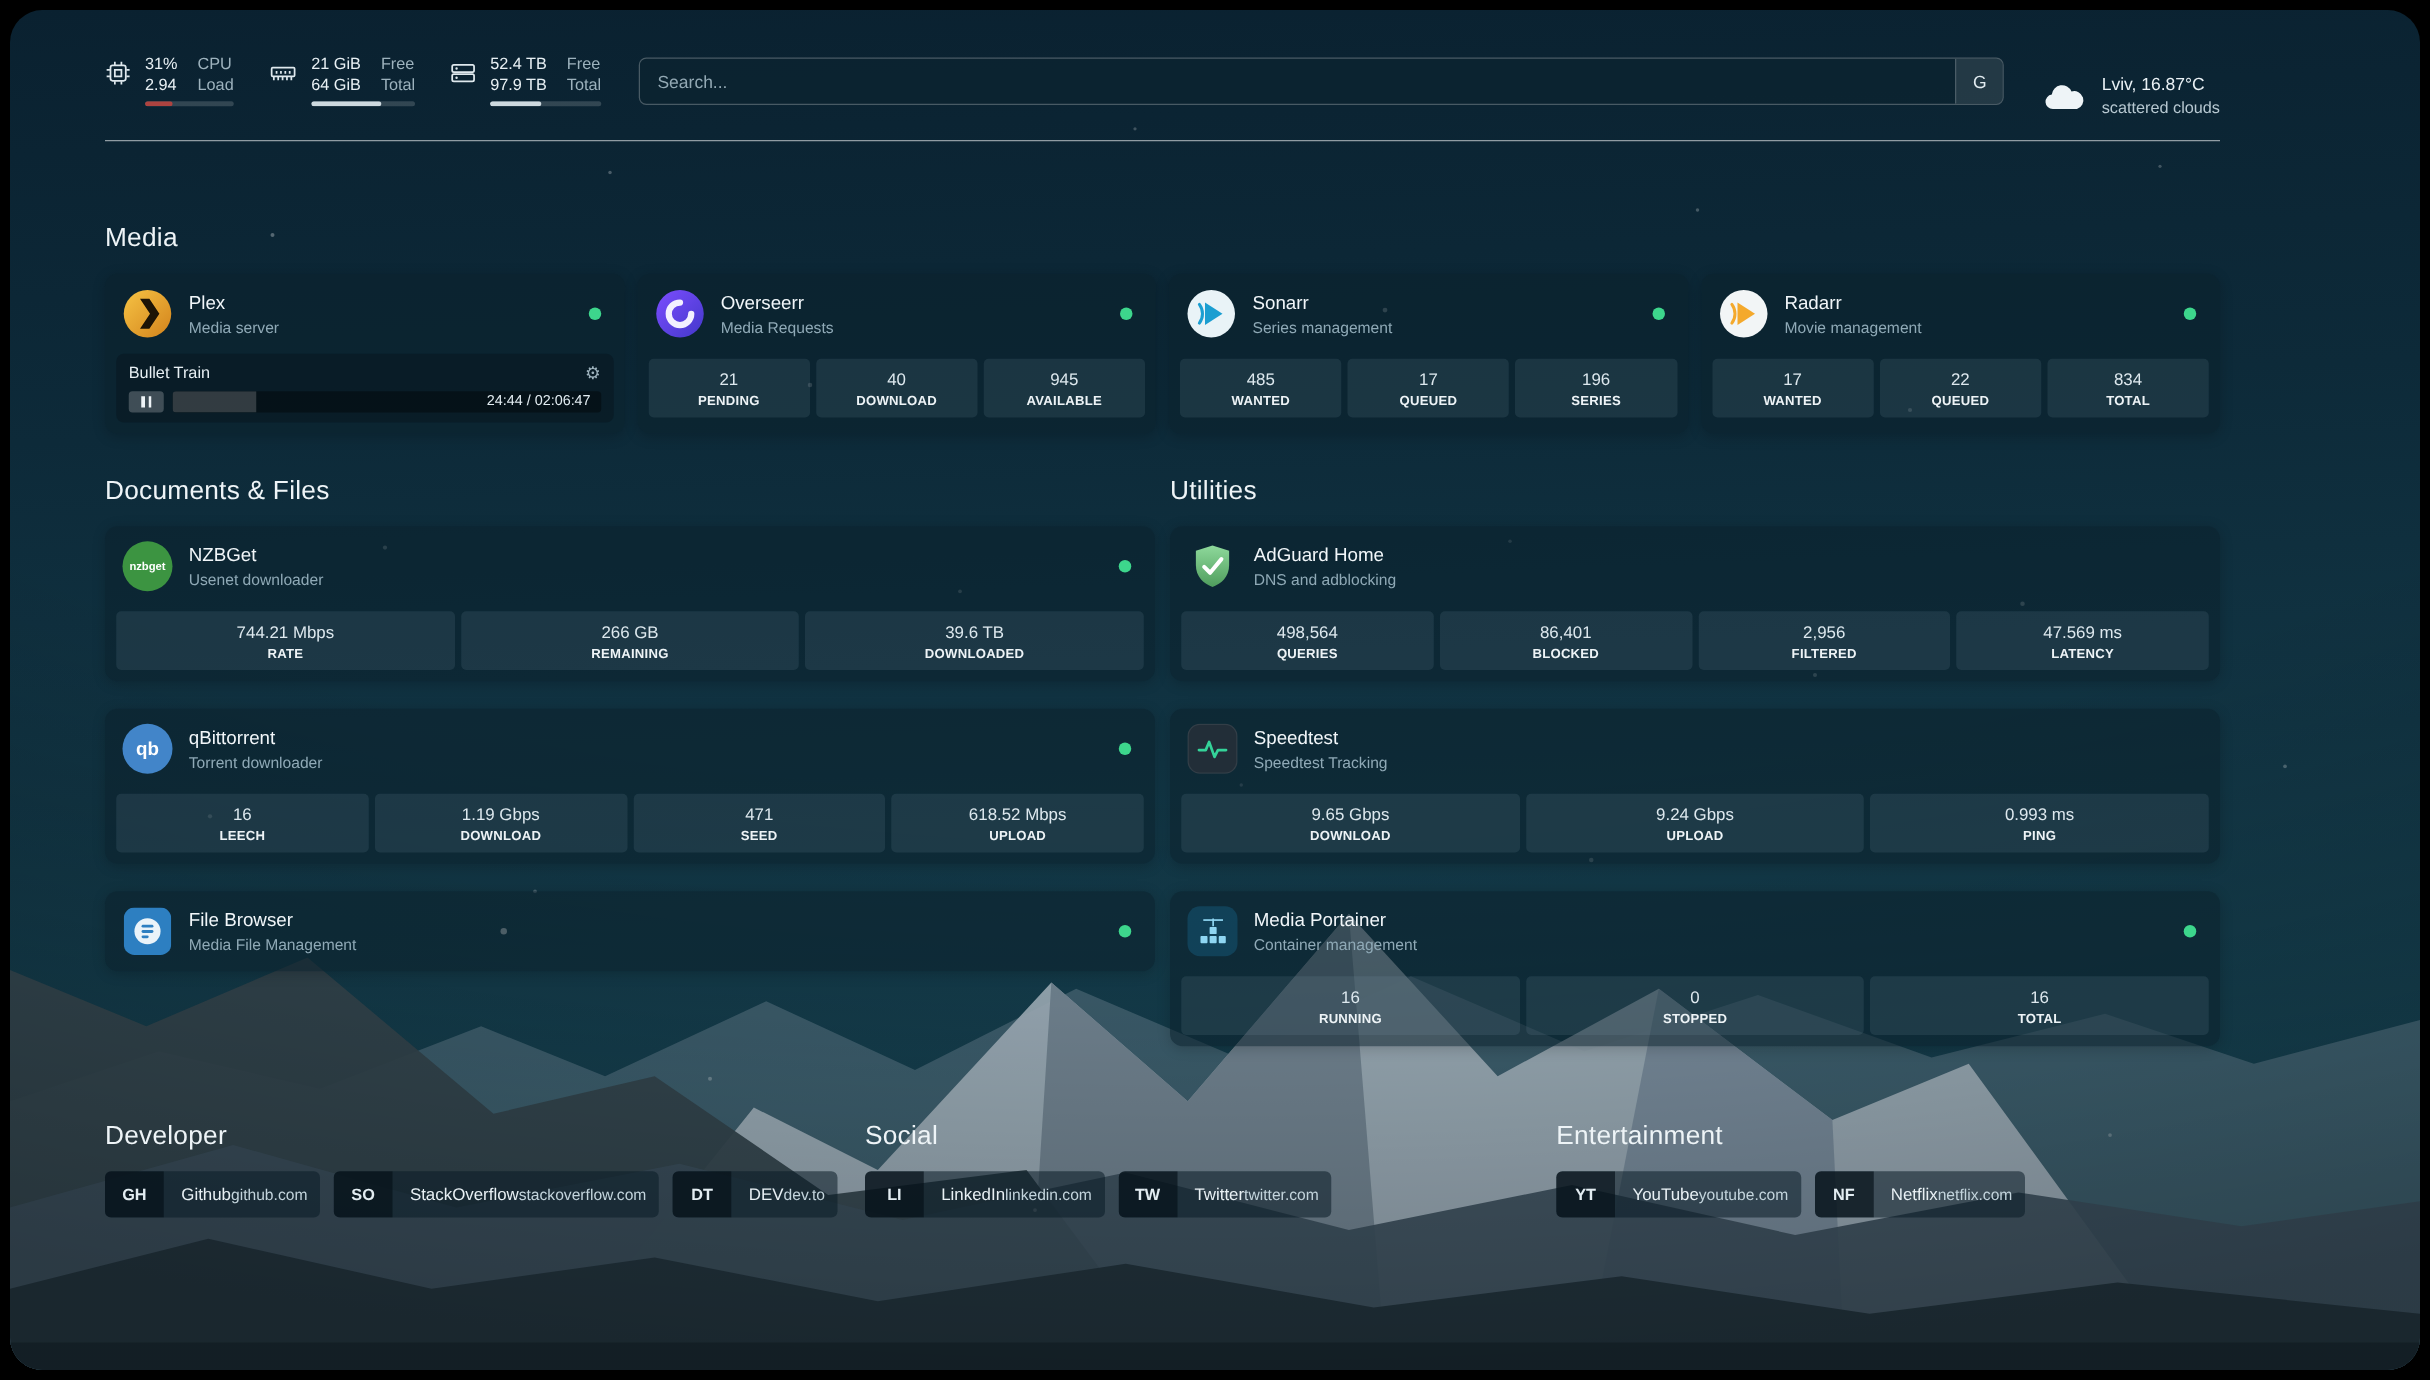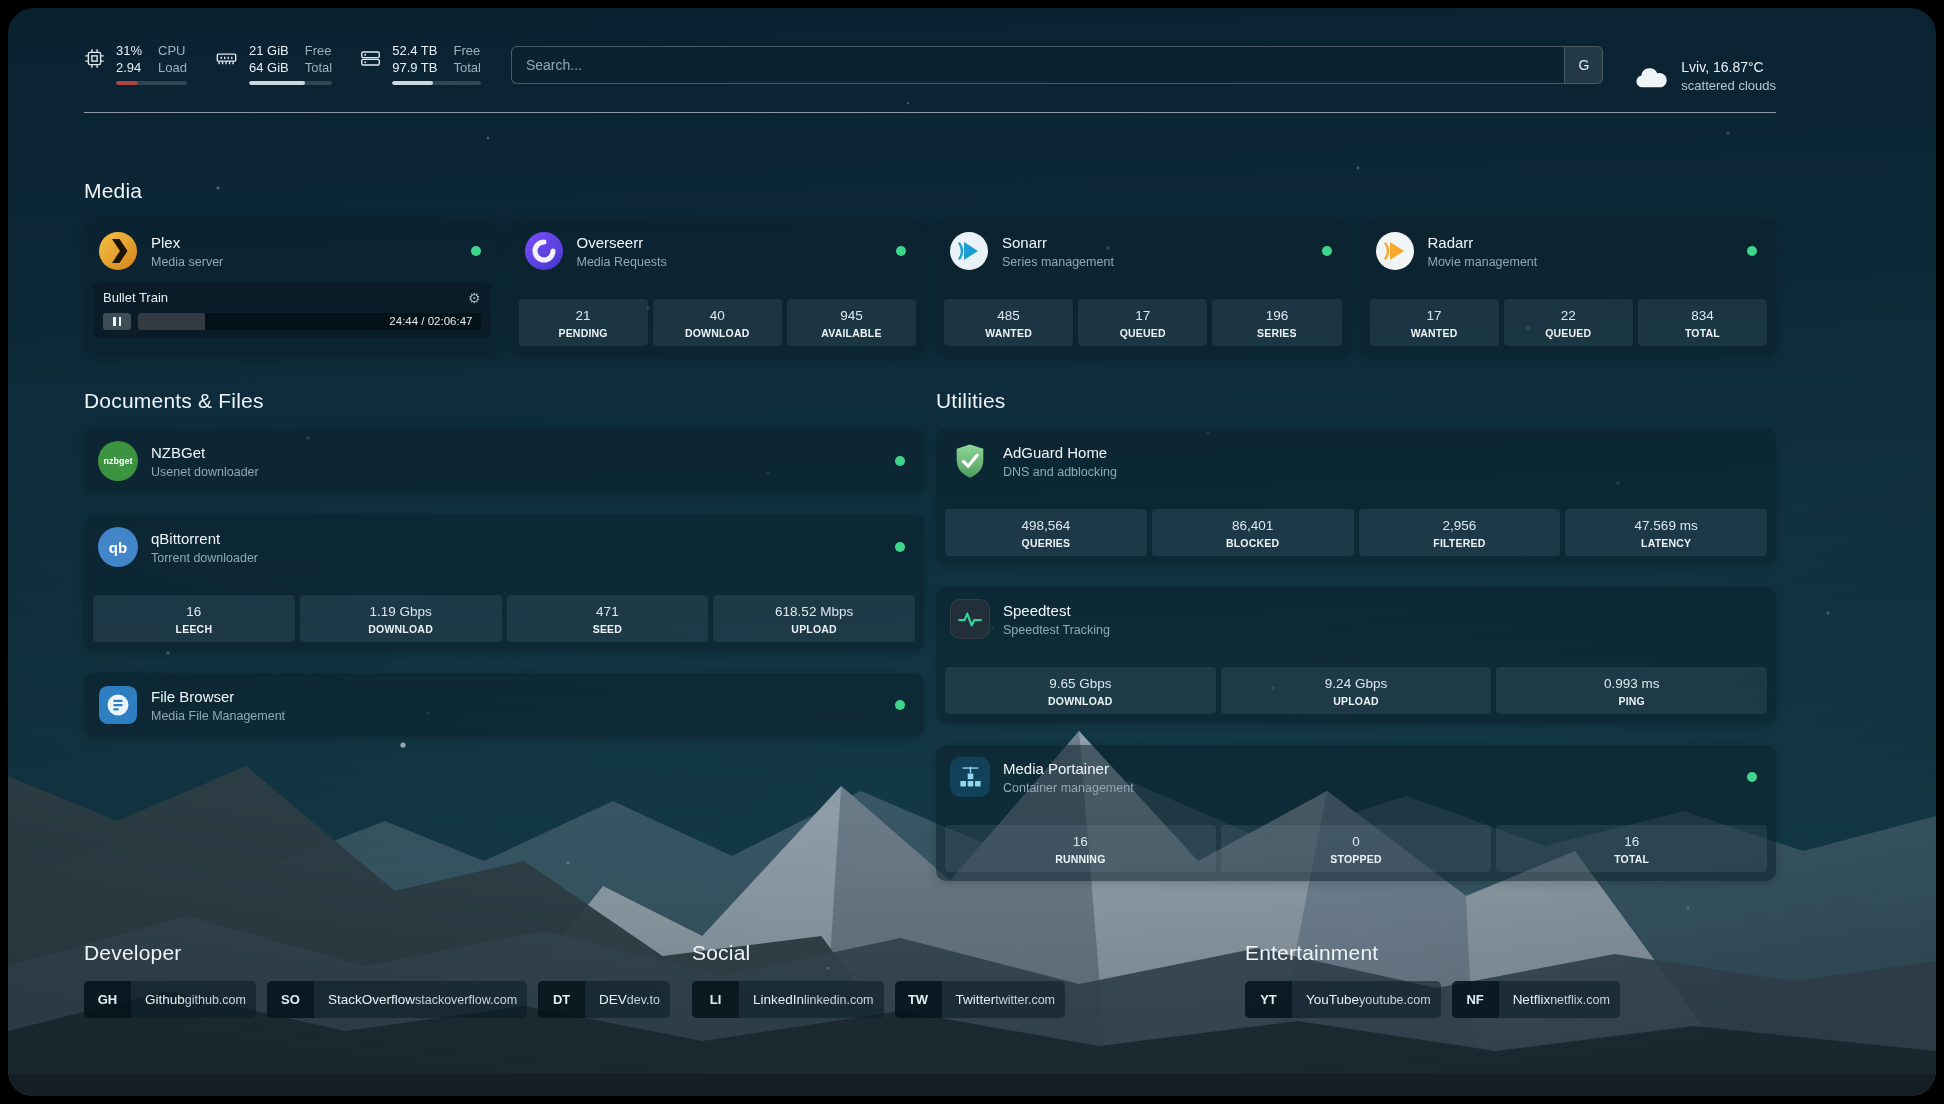--- a/index.html
+++ b/index.html
@@ -47,21 +47,21 @@
   .sicon.nzbget{background:#3c9441;border-radius:50%}
   .sicon.nzbget em{font-style:normal;color:#fff;font-weight:700;font-size:9px;letter-spacing:0}
   .sicon.qb{background:#4285c9;border-radius:50%}
   .sicon.qb em{font-style:normal;color:#fff;font-weight:700;font-size:15px}
   .sicon.speedtest{background:#222e38;border:1px solid rgba(255,255,255,0.08)}
   .sicon.portainer{background:rgba(26,118,165,0.30)}
   .stext{min-width:0}
   .sname{color:#f1f6f9;font-size:15px;line-height:19px}
   .sdesc{color:#8fa9b6;font-size:12.5px;line-height:16px;margin-top:2px}
   .sdot{width:10px;height:10px;border-radius:50%;background:#3dd68c;margin-left:auto;margin-right:5px;flex:0 0 10px}
-  .stats{display:flex;gap:5px;margin-top:25px}
+  .stats{display:flex;gap:5px;margin-top:13px}
   .stat{flex:1;background:rgba(140,173,189,0.13);border-radius:4px;text-align:center;padding:8px 2px 7px}
   .stat .v{color:#dde8ee;font-size:13.5px;line-height:17px}
   .stat .l{color:#edf3f6;font-size:10.5px;font-weight:700;margin-top:3px;letter-spacing:.2px}
 
   
   .now-playing{margin-top:9px;background:rgba(6,20,28,0.45);border-radius:6px;padding:7px 10px 8px}
   .np-top{display:flex;align-items:center}
   .np-title{color:#e8f0f4;font-size:13px}
   .np-gear{margin-left:auto;color:#9db2bd;font-size:14px;line-height:14px;cursor:pointer}
   .np-controls{display:flex;align-items:center;gap:7px;margin-top:8px}
@@ -351,20 +351,34 @@
             <div class="card-header">
               <span class="sicon nzbget">
                   <em>nzbget</em>
                 </span>
               <div class="stext">
                 <div class="sname">NZBGet</div>
                 <div class="sdesc">Usenet downloader</div>
               </div>
               <span class="sdot"></span>
             </div>
+            <div class="stats">
+              <div class="stat">
+                <div class="v">744.21 Mbps</div>
+                <div class="l">RATE</div>
+              </div>
+              <div class="stat">
+                <div class="v">266 GB</div>
+                <div class="l">REMAINING</div>
+              </div>
+              <div class="stat">
+                <div class="v">39.6 TB</div>
+                <div class="l">DOWNLOADED</div>
+              </div>
+            </div>
           </article>
 
           <article class="card">
             <div class="card-header">
               <span class="sicon qb">
                   <em>qb</em>
                 </span>
               <div class="stext">
                 <div class="sname">qBittorrent</div>
                 <div class="sdesc">Torrent downloader</div>

